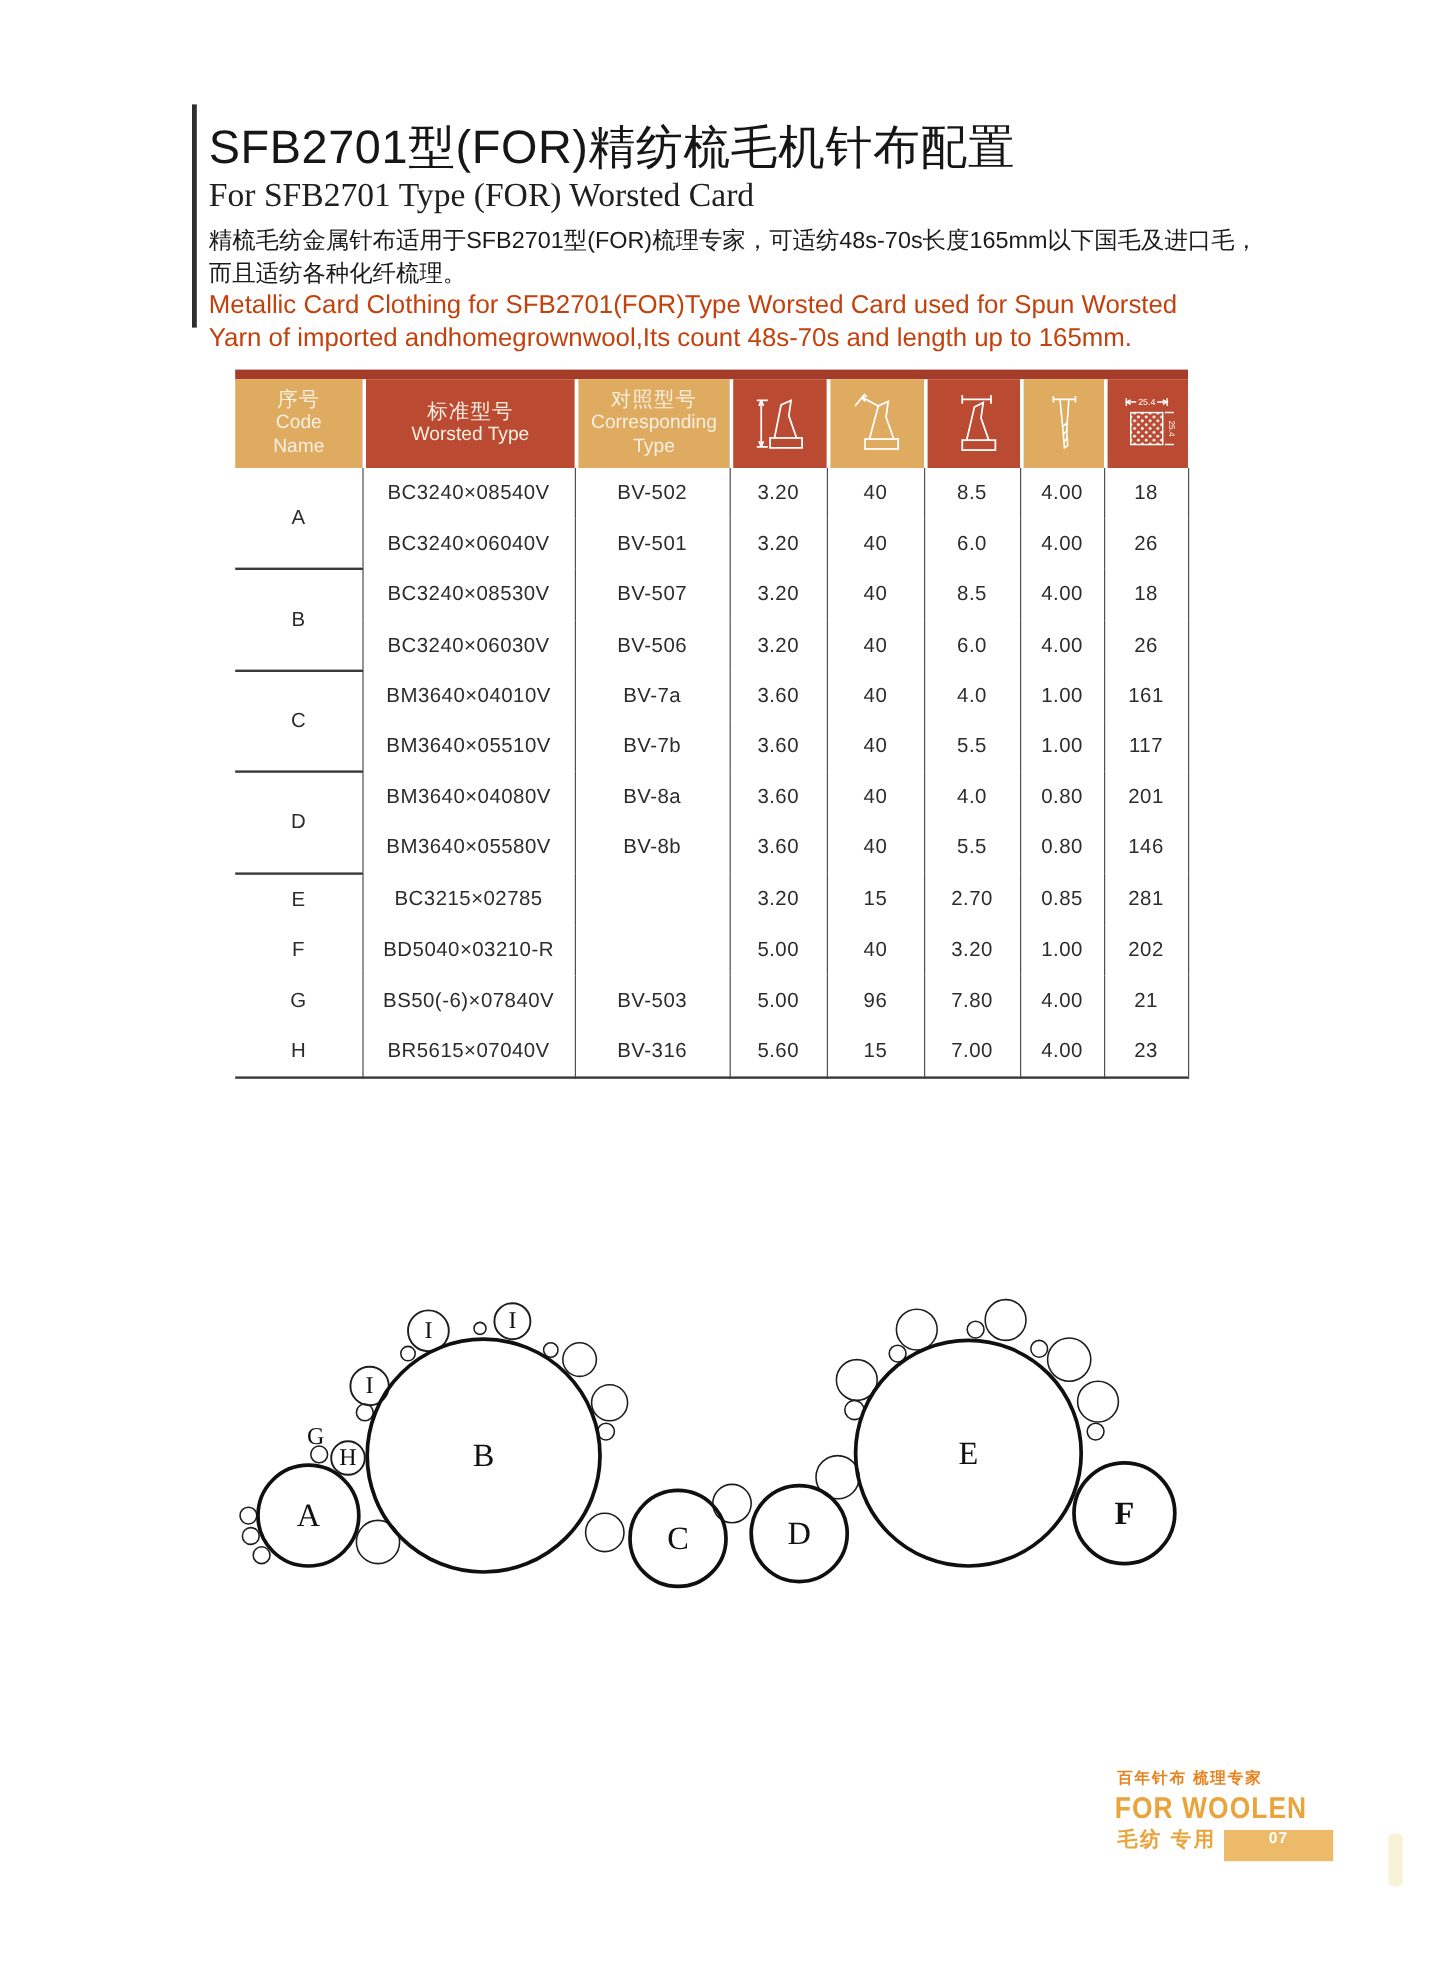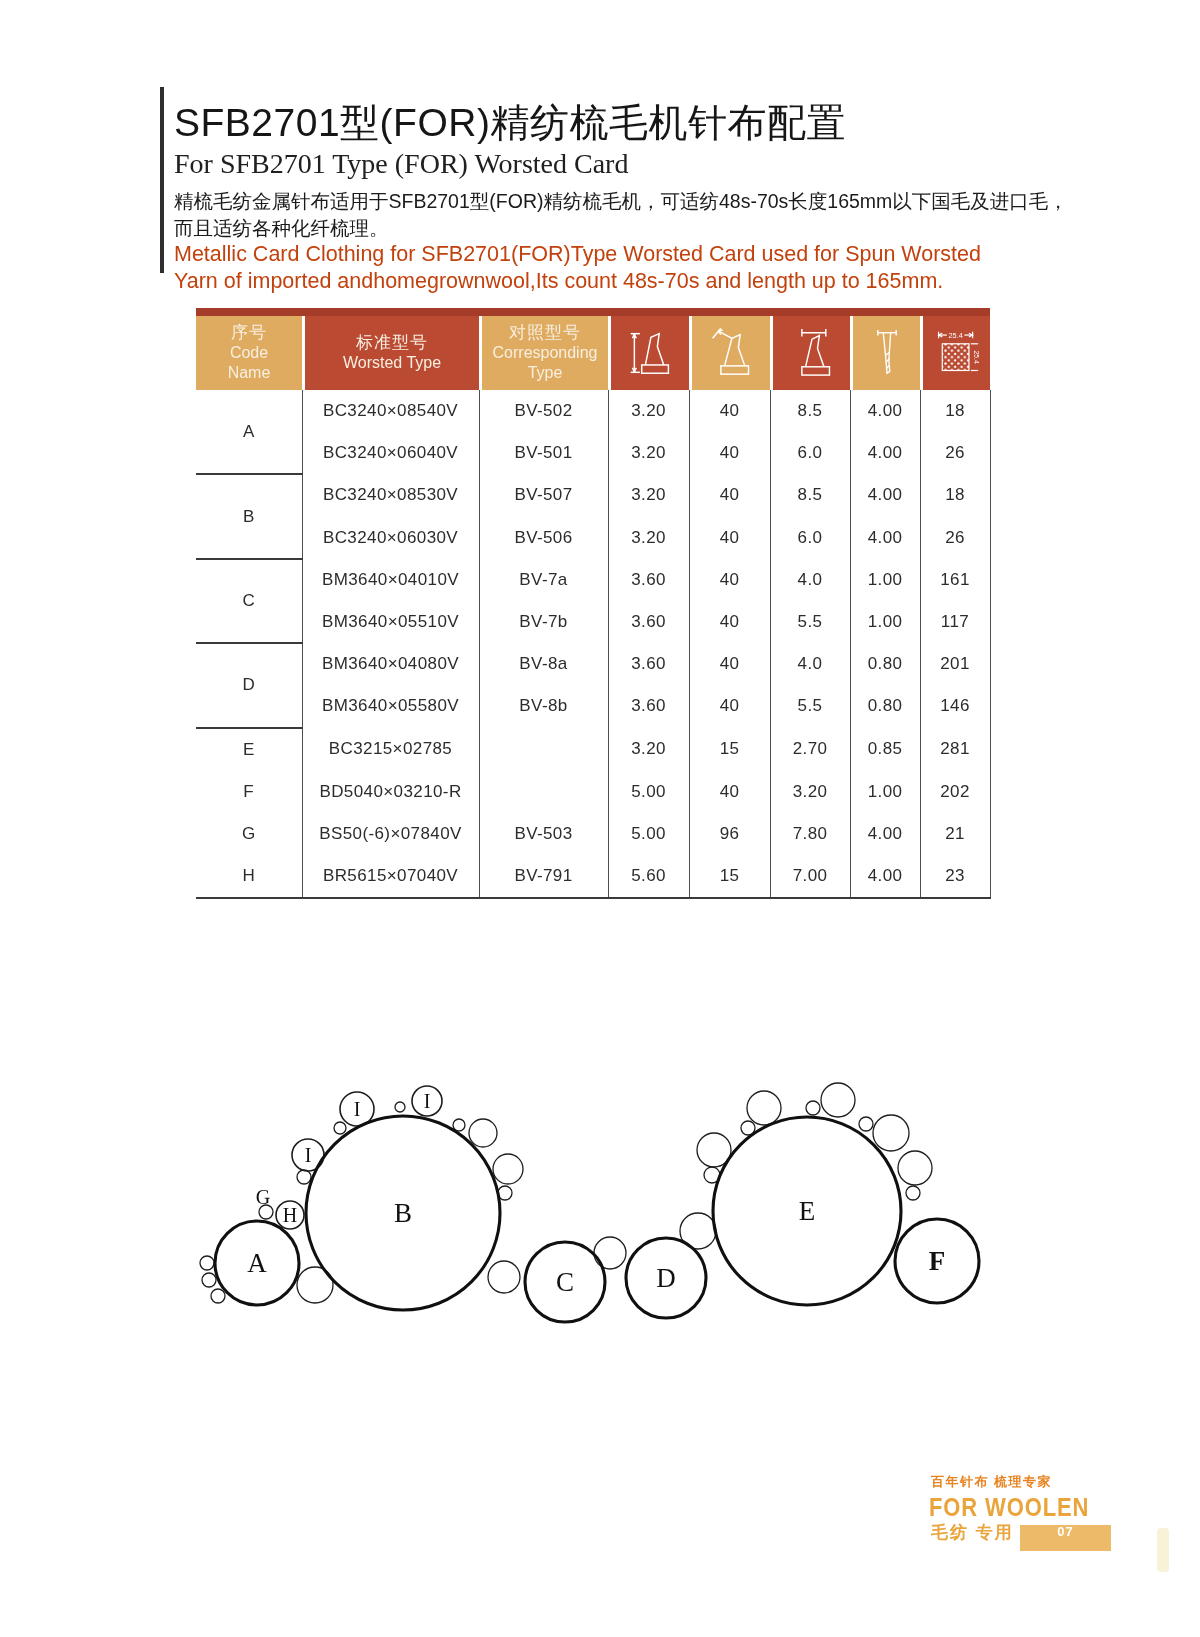--- a/index.html
+++ b/index.html
@@ -60,21 +60,21 @@
 </style>
 </head>
 <body>
 
 <div class="page">
 
   <div class="accent-bar"></div>
   <div class="title-cn">SFB2701型(FOR)精纺梳毛机针布配置</div>
   <div class="title-en">For SFB2701 Type (FOR) Worsted Card</div>
   <div class="desc-cn">
-    <div>精梳毛纺金属针布适用于SFB2701型(FOR)精纺梳毛机，可适纺48s-70s长度165mm以下国毛及进口毛，</div>
+    <div>精梳毛纺金属针布适用于SFB2701型(FOR)梳理专家，可适纺48s-70s长度165mm以下国毛及进口毛，</div>
     <div>而且适纺各种化纤梳理。</div>
   </div>
   <div class="desc-en">
     <div>Metallic Card Clothing for SFB2701(FOR)Type Worsted Card used for Spun Worsted</div>
     <div>Yarn of imported andhomegrownwool,Its count 48s-70s and length up to 165mm.</div>
   </div>
 
   <div class="tbl">
     <div class="tbl-strip"></div>
     <div class="tbl-head">
@@ -277,21 +277,21 @@
         <td class="v">BV-503</td>
         <td class="v">5.00</td>
         <td class="v">96</td>
         <td class="v">7.80</td>
         <td class="v">4.00</td>
         <td class="v">21</td>
       </tr>
       <tr>
         <td class="code">H</td>
         <td class="v">BR5615×07040V</td>
-        <td class="v">BV-791</td>
+        <td class="v">BV-316</td>
         <td class="v">5.60</td>
         <td class="v">15</td>
         <td class="v">7.00</td>
         <td class="v">4.00</td>
         <td class="v">23</td>
       </tr>
     </tbody>
       </table>
   </div>
 

